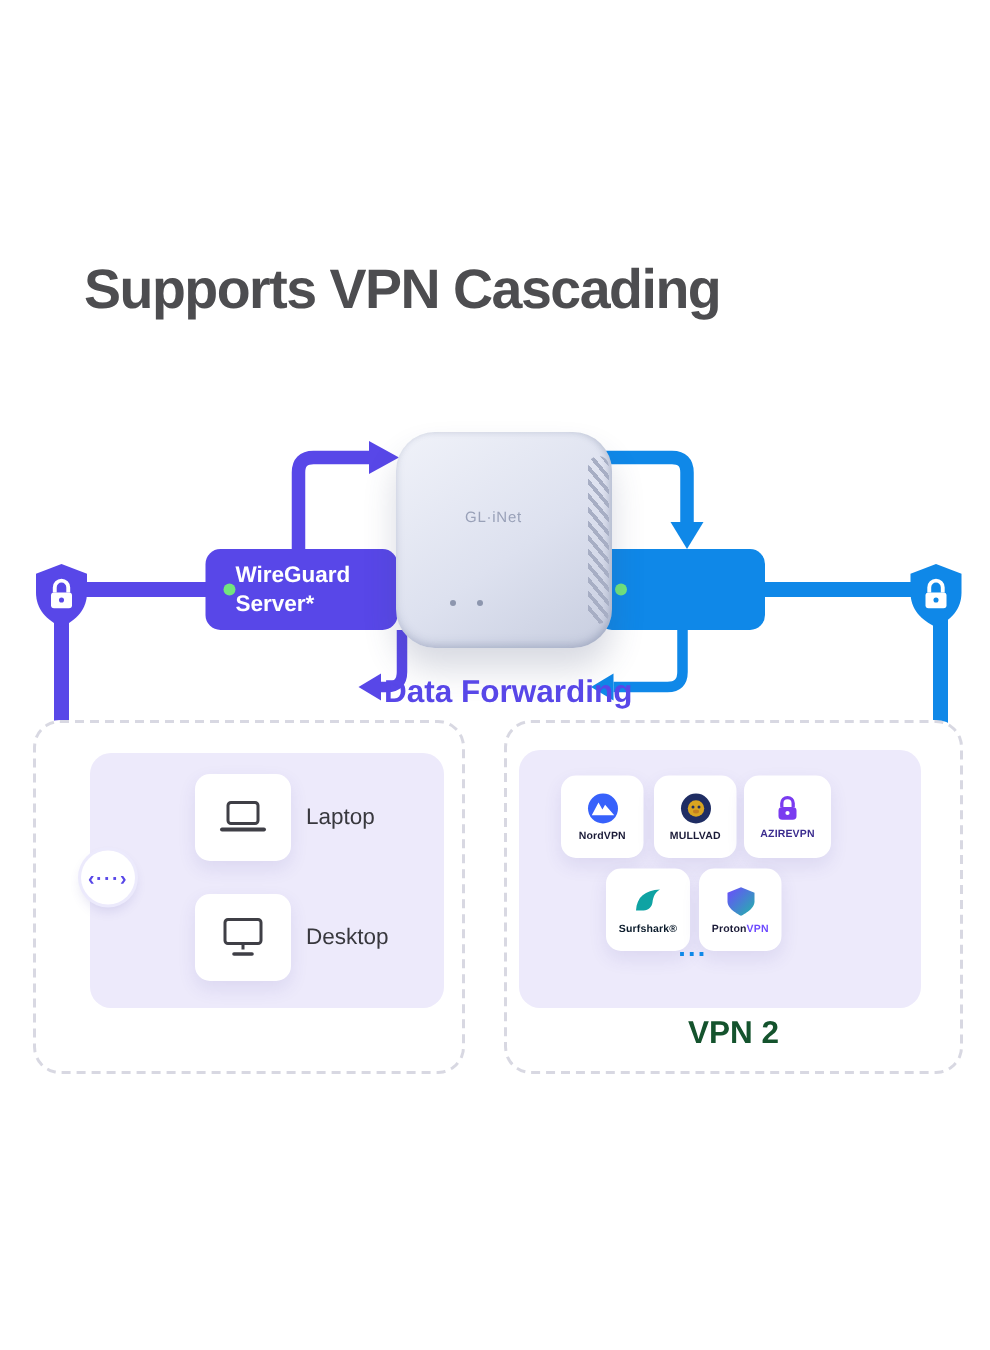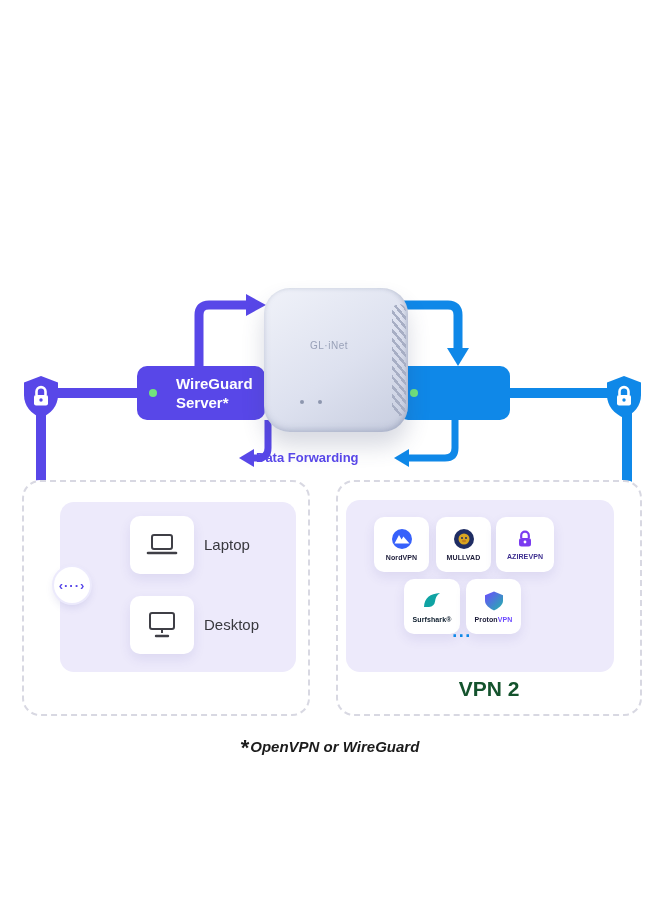--- a/index.html
+++ b/index.html
@@ -11,38 +11,38 @@
   .subtitle{left:57px;top:224px;font-size:19px;color:#55565c}
 
   svg.wires{left:0;top:0;pointer-events:none}
   .pstroke{stroke:#5847e8;fill:none}
   .bstroke{stroke:#0f88e8;fill:none}
   .tstroke{stroke:#998df2;stroke-width:2.5;fill:none}
   .w9{stroke-width:9}.w10{stroke-width:10}.w7{stroke-width:7}
   .pfill{fill:#5847e8}.bfill{fill:#0f88e8}
 
   .cascade-box{height:54px;border-radius:10px;display:flex;align-items:center;
-               padding-left:12px;gap:19px;box-sizing:border-box}
+               padding-left:12px;gap:0;box-sizing:border-box}
   .cascade-box .dot{width:8px;height:8px;border-radius:50%;background:#72e57c;flex:0 0 auto}
   .cascade-box .lines{color:#fff;font-size:15px;font-weight:bold;line-height:1.3;white-space:nowrap}
   .cascade-box .lines span{display:block}
   .wg{left:137px;top:366px;width:128px;background:#5847e8}
   .ov{left:398px;top:366px;width:112px;background:#0f88e8}
 
   .device{left:264px;top:288px;width:144px;height:144px;border-radius:26px;
     background:linear-gradient(145deg,#f0f2f9 0%,#dde1ef 55%,#c7cddf 100%);
     box-shadow:0 14px 22px rgba(60,70,110,.20), inset 0 -3px 6px rgba(120,130,160,.28),
                inset -2px 0 4px rgba(120,130,160,.25)}
   .device .vents{position:absolute;right:2px;top:16px;bottom:16px;width:14px;border-radius:7px;
     background:repeating-linear-gradient(50deg,#a7aec4 0 2.5px,rgba(0,0,0,0) 2.5px 6px)}
   .device .brand{position:absolute;left:0;right:14px;top:52px;text-align:center;
     font-size:10px;font-weight:normal;color:#99a1b8;letter-spacing:.5px}
   .device .led{position:absolute;width:4px;height:4px;border-radius:50%;background:#8d96ae;top:112px}
 
-  .df-label{left:256px;top:450px;font-size:13px;font-weight:bold;color:#5847e8;white-space:nowrap}
+  .df-label{left:256px;top:450px;font-size:21px;font-weight:bold;color:#5847e8;white-space:nowrap}
 
   .dashed{border:2px dashed #d8d8e2;border-radius:18px;box-sizing:border-box;background:#fff}
   .vpn1-box{left:22px;top:480px;width:288px;height:236px}
   .vpn2-box{left:336px;top:480px;width:306px;height:236px}
   .panel{background:#edeafb;border-radius:14px}
   .vpn1-panel{left:60px;top:502px;width:236px;height:170px}
   .vpn2-panel{left:346px;top:500px;width:268px;height:172px}
 
   .dcard{width:64px;height:58px;background:#fff;border-radius:10px;
          box-shadow:0 5px 12px rgba(70,60,160,.10);
@@ -64,20 +64,21 @@
 
   .footnote{left:0;top:732px;width:660px;text-align:center;color:#1b1b1b}
   .fn-star{font-size:22px;font-weight:600;position:relative;top:3px;margin-right:1px}
   .fn-text{font-size:15px;font-style:italic;font-weight:600}
 </style>
 </head>
 <body>
 
 <div class="stage">
 
+  <div class="abs title">Supports VPN Cascading</div>
 
   <svg class="abs wires" width="660" height="900" viewBox="0 0 660 900">
 
     <path d="M199 366 V315 Q199 305 209 305 H248" class="pstroke w9"></path>
     <polygon points="246,294 246,316 266,305" class="pfill"></polygon>
 
     <path d="M404 305 H448 Q458 305 458 315 V350" class="bstroke w9"></path>
     <polygon points="447,348 469,348 458,366" class="bfill"></polygon>
 
     <path d="M140 393 H41 V575 Q41 585 51 585 H58" class="pstroke w10"></path>
@@ -195,17 +196,14 @@
       </defs>
       <path d="M11 1.5 L20 5.2 V11 C20 16.5 11 20.5 11 20.5 C11 20.5 2 16.5 2 11 V5.2 Z" fill="url(#pg)"></path>
     </svg>
     <span class="pname"><span>Proton</span><span class="accent">VPN</span></span>
   </div>
 
   <div class="abs more" style="left:346px;top:624px;width:232px">...</div>
 
   <div class="abs vpn-title blue-text" style="left:336px;top:677px;width:306px">VPN 2</div>
 
-  <div class="abs footnote">
-    <span class="fn-star">*</span><span class="fn-text">OpenVPN or WireGuard</span>
-  </div>
 
 </div>
 
 </body></html>

